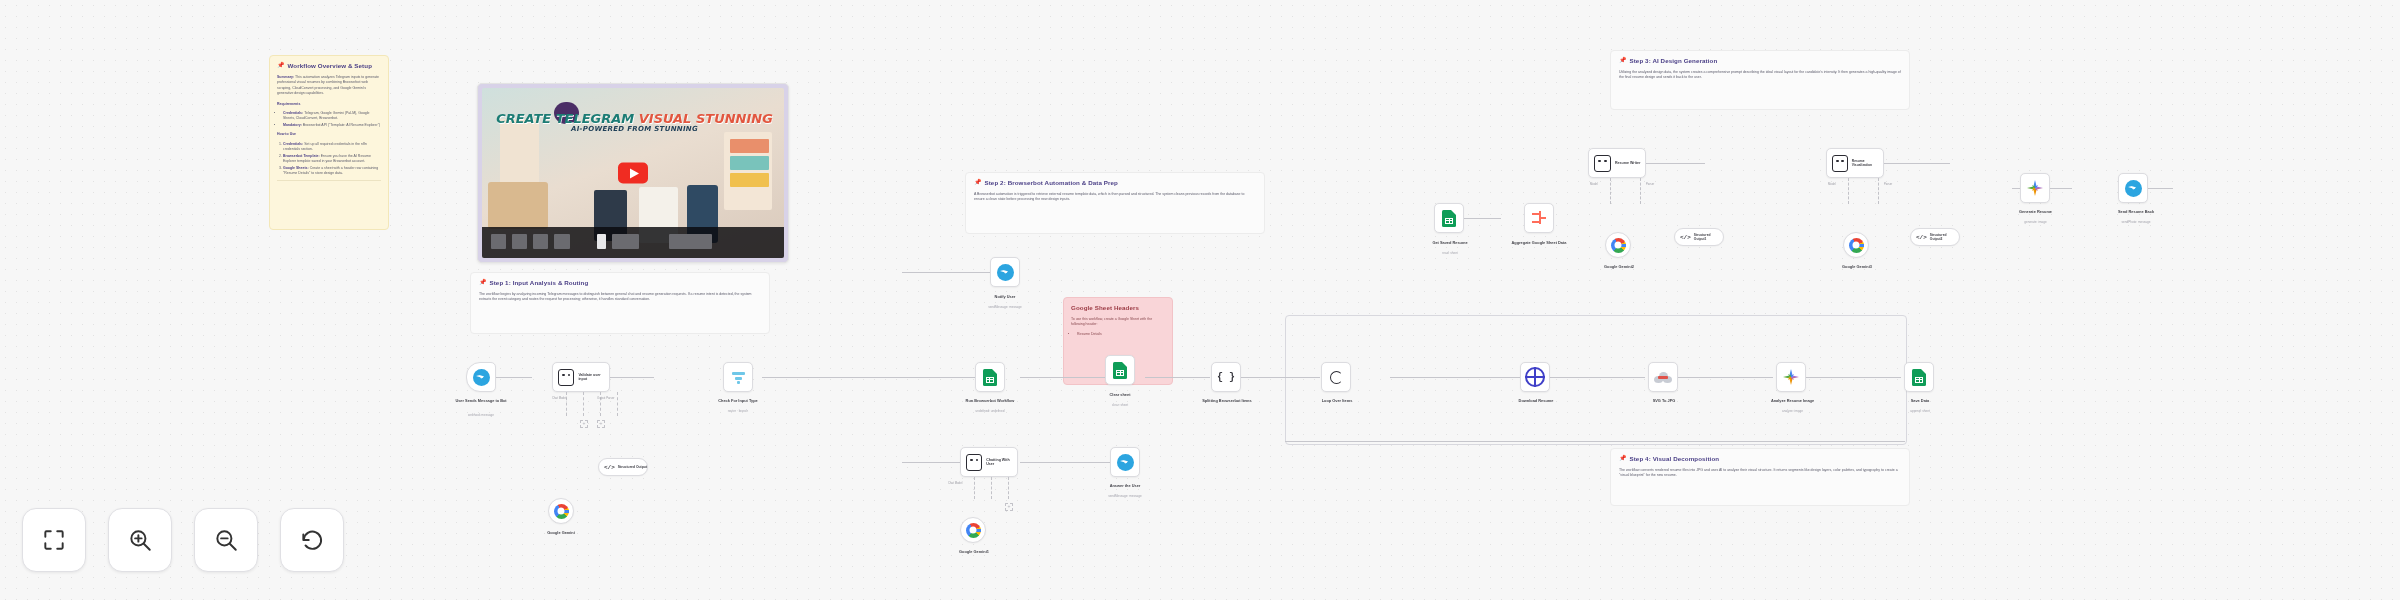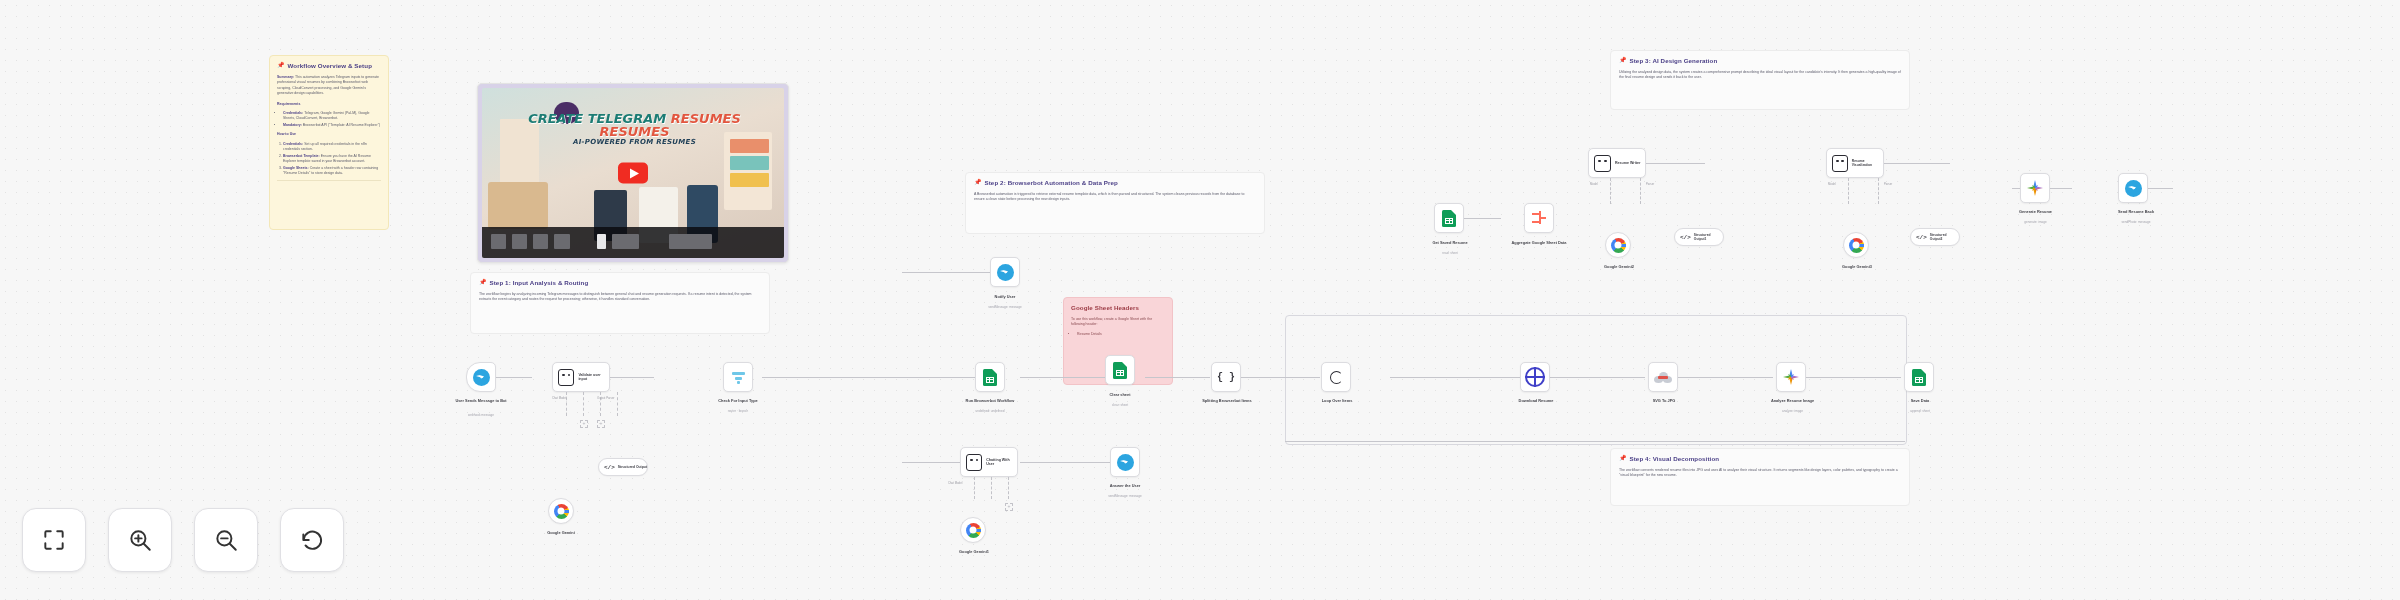--- a/index.html
+++ b/index.html
@@ -194,23 +194,23 @@
       <div class="vid-deco" style="right:5%;top:40%;width:13%;height:8%;background:#79c3bb;"></div>
       <div class="vid-deco" style="right:5%;top:50%;width:13%;height:8%;background:#f0c04e;"></div>
       <div class="vid-deco" style="left:37%;top:60%;width:11%;height:30%;background:#2e3a49;border-radius:2px;"></div>
       <div class="vid-deco" style="left:52%;top:58%;width:13%;height:33%;background:#f4f1ea;border-radius:2px;"></div>
       <div class="vid-deco" style="left:68%;top:57%;width:10%;height:34%;background:#2f4a63;border-radius:3px;"></div>
       <div class="vid-deco" style="left:24%;top:8%;width:8%;height:13%;background:#4b2e66;border-radius:50%;"></div>
 
       <div class="vid-title">
         <div class="vt1">
           <span>CREATE TELEGRAM</span>
-          <span class="hl">RESUMES RESUMES</span>
+          <span class="hl">VISUAL STUNNING</span>
         </div>
-        <div class="vt2">AI-POWERED FROM RESUMES</div>
+        <div class="vt2">AI-POWERED FROM STUNNING</div>
       </div>
 
       <div class="play"></div>
 
       <div class="vid-bar">
         <div class="seg" style="left:3%;width:5%;"></div>
         <div class="seg" style="left:10%;width:5%;"></div>
         <div class="seg" style="left:17%;width:5%;"></div>
         <div class="seg" style="left:24%;width:5%;"></div>
         <div class="seg" style="left:38%;width:3%;background:#e8e8ea;"></div>

